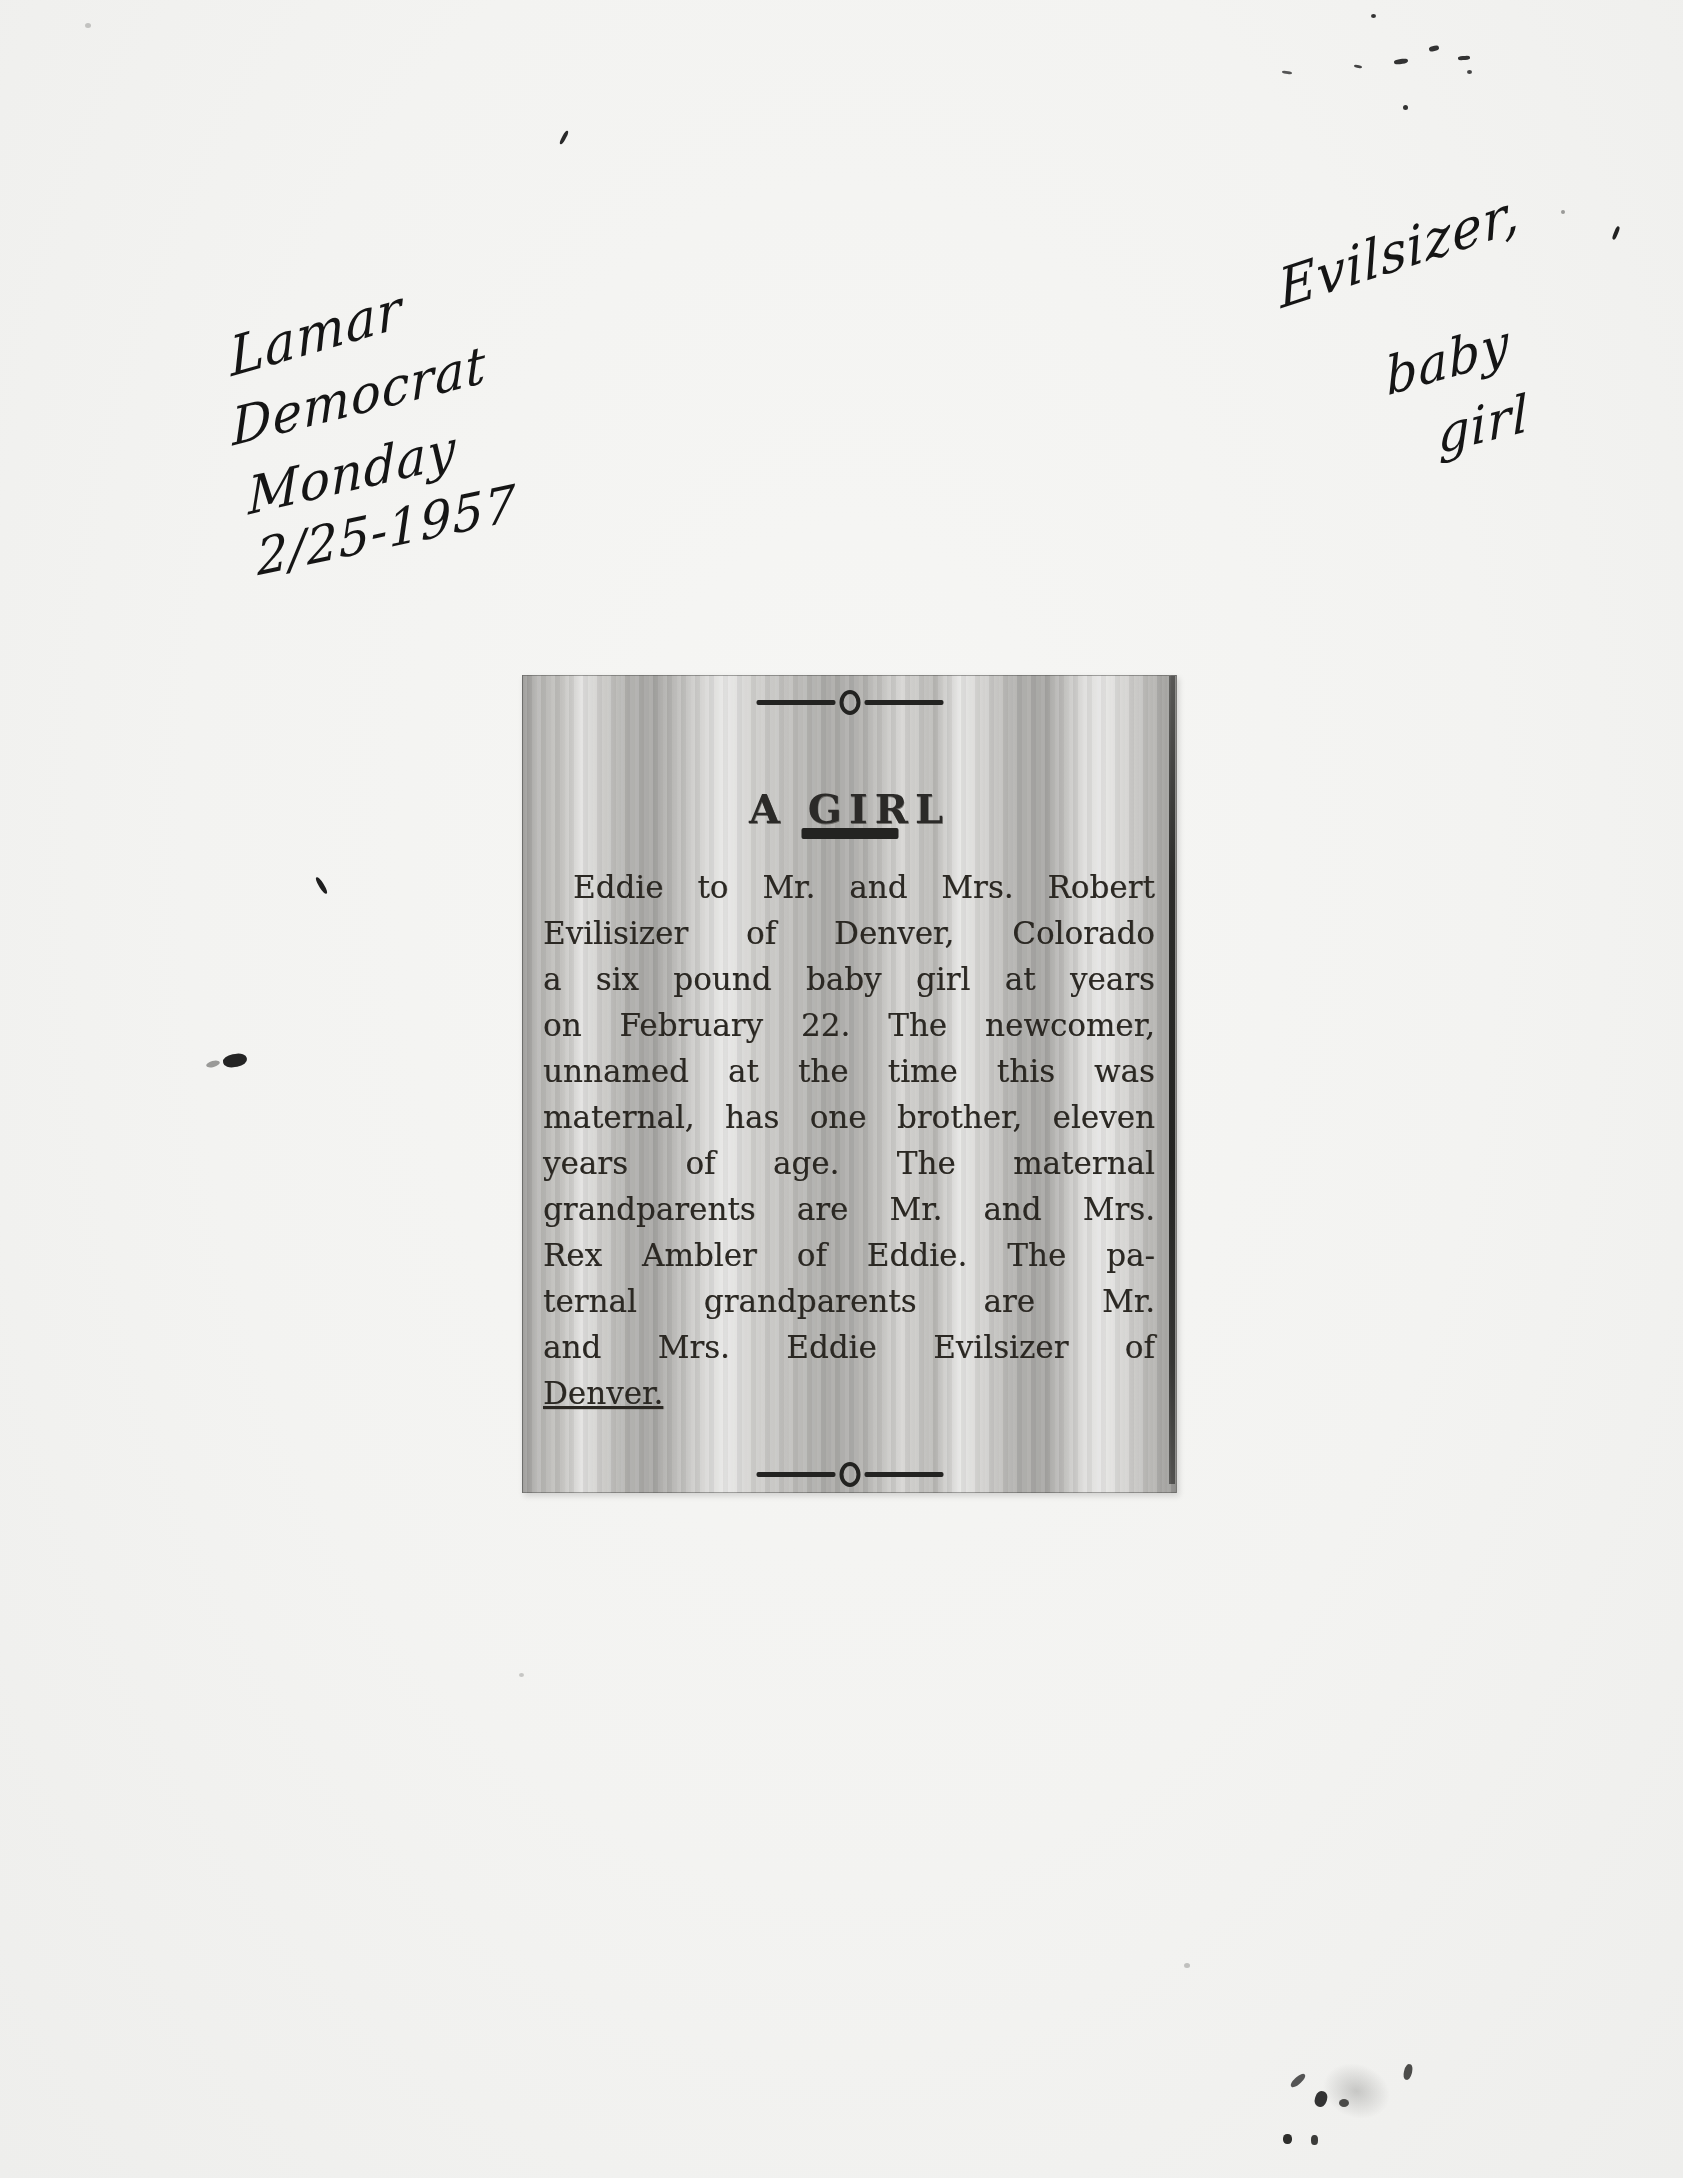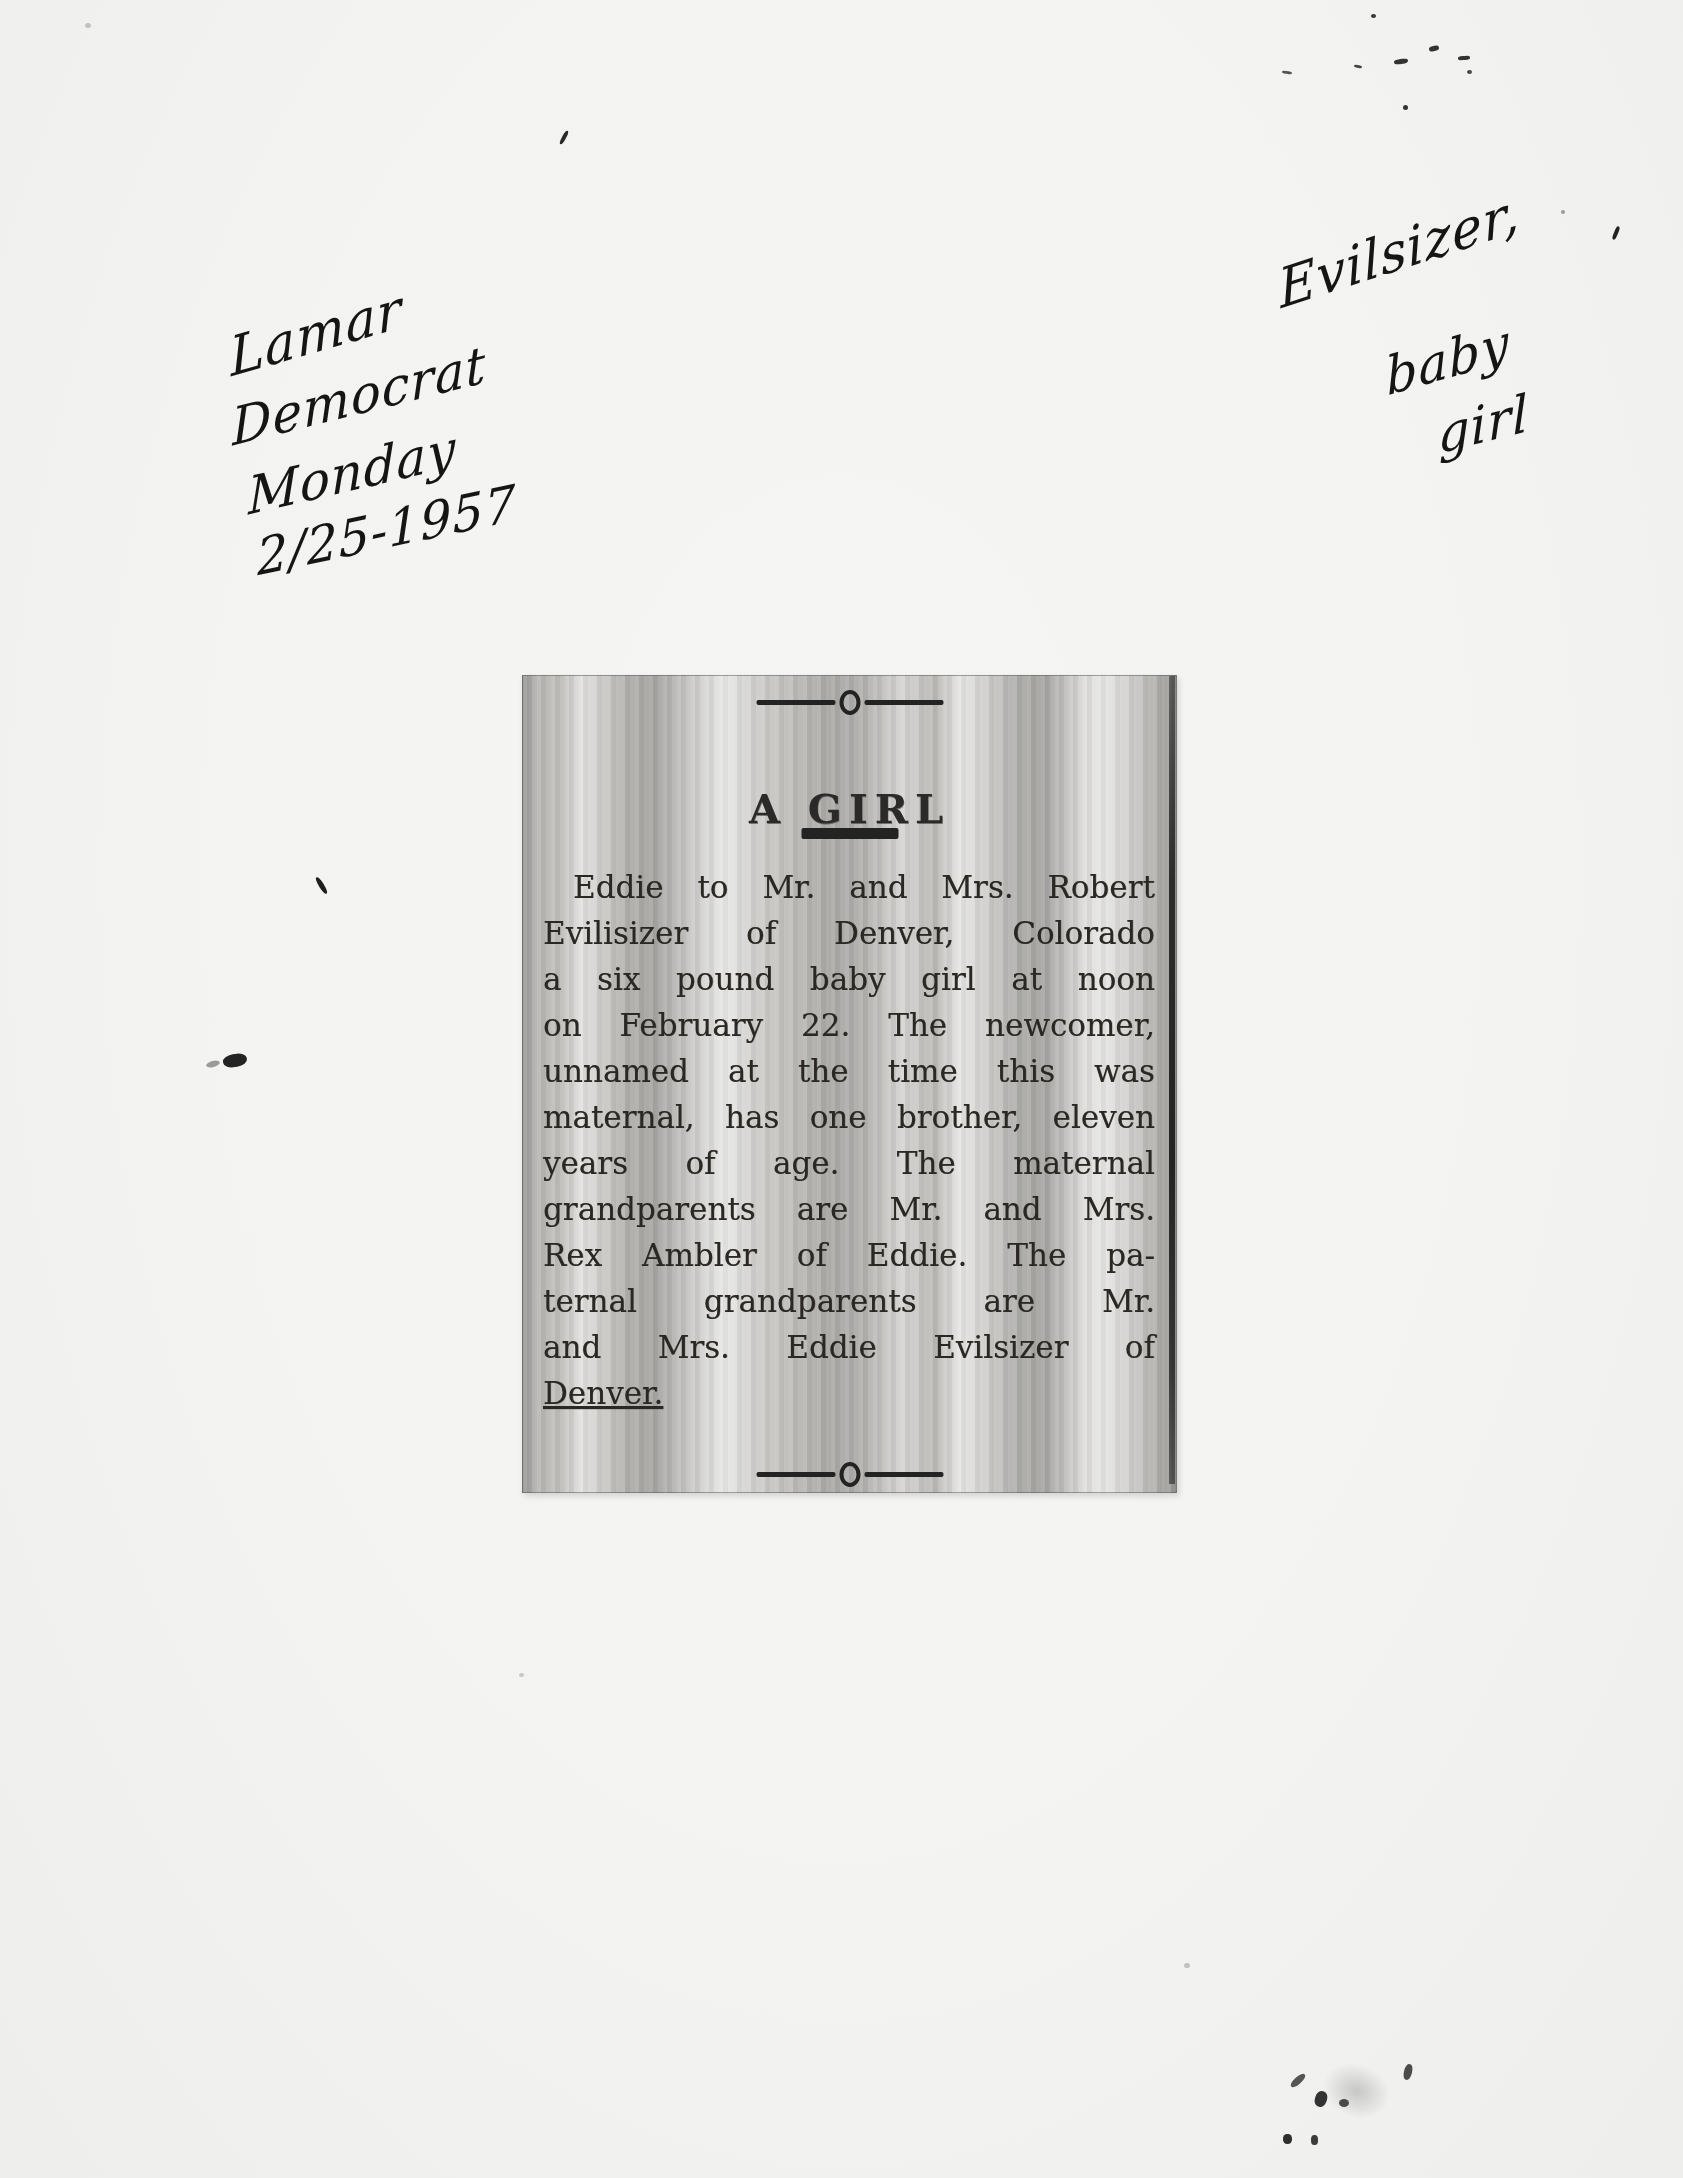--- a/index.html
+++ b/index.html
@@ -122,21 +122,21 @@
       <span class="ring"></span>
       <span class="bar"></span>
     </div>
 
     <div class="headline">A GIRL</div>
     <div class="head-dash"></div>
 
     <div class="bodytext">
       <div class="bodyline">Eddie to Mr. and Mrs. Robert</div>
       <div class="bodyline">Evilisizer of Denver, Colorado</div>
-      <div class="bodyline">a six pound baby girl at noon</div>
+      <div class="bodyline">a six pound baby girl at years</div>
       <div class="bodyline">on February 22. The newcomer,</div>
       <div class="bodyline">unnamed at the time this was</div>
       <div class="bodyline">maternal, has one brother, eleven</div>
       <div class="bodyline">years of age. The maternal</div>
       <div class="bodyline">grandparents are Mr. and Mrs.</div>
       <div class="bodyline">Rex Ambler of Eddie. The pa-</div>
       <div class="bodyline">ternal grandparents are Mr.</div>
       <div class="bodyline">and Mrs. Eddie Evilsizer of</div>
       <div class="bodyline">Denver.</div>
     </div>

